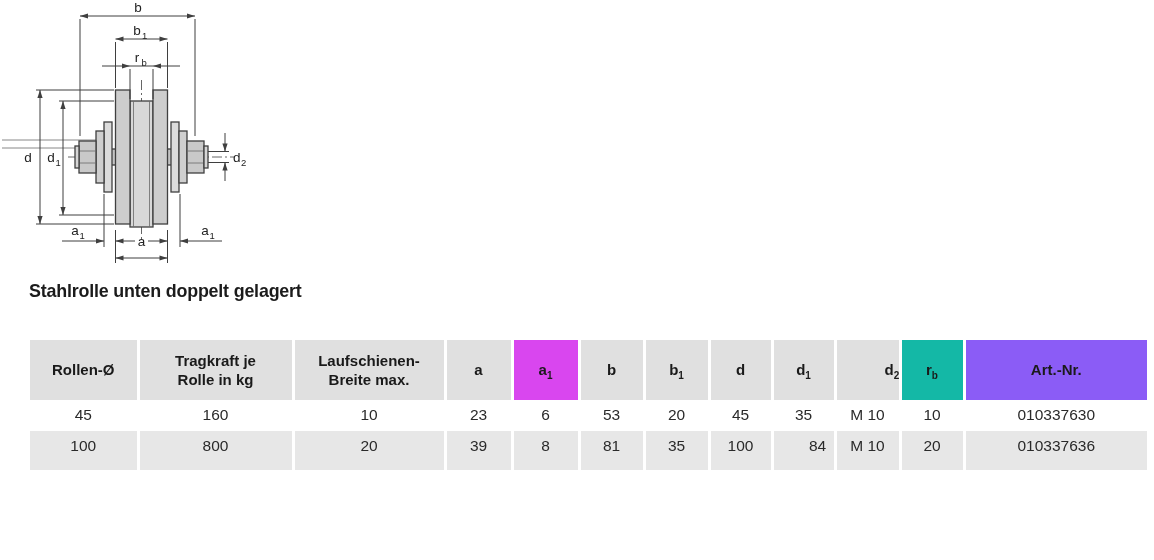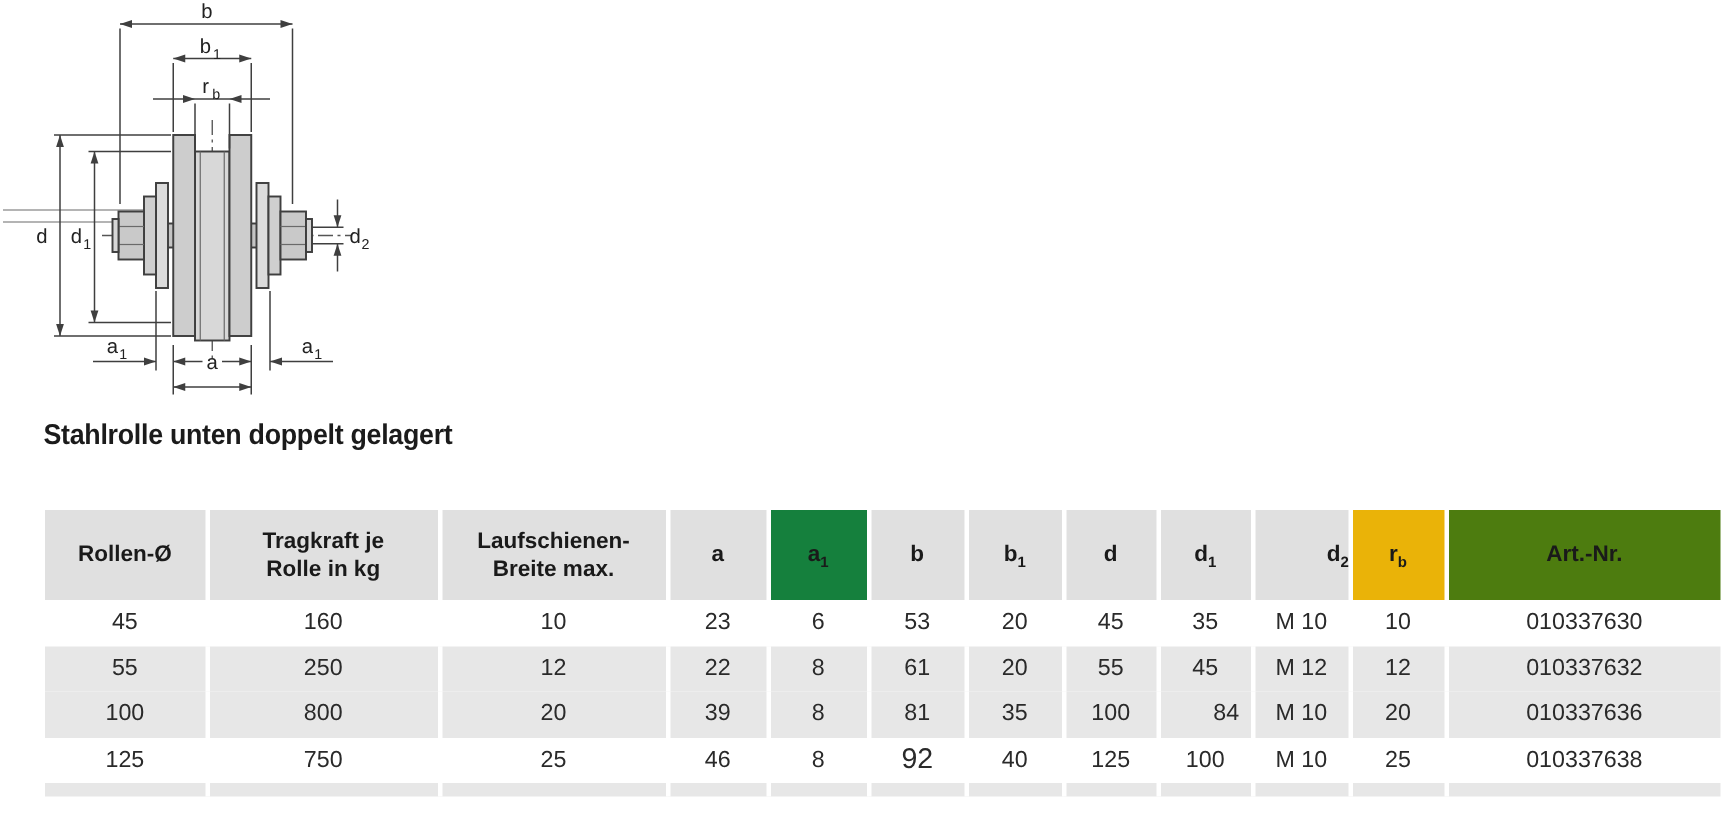--- a/index.html
+++ b/index.html
@@ -195,87 +195,59 @@
         <col style="width: 65px;">
         <col style="width: 64px;">
         <col style="width: 183px;">
       </colgroup>
     <thead>
         <tr>
           <th style="background: rgb(224, 224, 224); margin-left: 32px;">Rollen-Ø</th>
           <th style="background: rgb(224, 224, 224);">Tragkraft je<br>Rolle in kg</th>
           <th style="background: rgb(224, 224, 224); margin-left: 32px;">Laufschienen-<br>Breite max.</th>
           <th style="background: rgb(224, 224, 224);">a</th>
-          <th style="background: #15803d;">a<sub>1</sub></th>
+          <th style="background: #d946ef;">a<sub>1</sub></th>
           <th style="background: rgb(224, 224, 224);">b</th>
           <th style="background: rgb(224, 224, 224);">b<sub>1</sub></th>
           <th style="background: rgb(224, 224, 224);">d</th>
           <th style="background: rgb(224, 224, 224);">d<sub>1</sub></th>
           <th style="background: rgb(224, 224, 224); padding-left: 48px;">d<sub>2</sub></th>
-          <th style="background: #eab308; margin-top: 41px;">r<sub>b</sub></th>
-          <th style="background: #4d7c0f;">Art.-Nr.</th>
+          <th style="background: #14b8a6; margin-top: 41px;">r<sub>b</sub></th>
+          <th style="background: #8b5cf6;">Art.-Nr.</th>
         </tr>
       </thead>
     <tbody>
         <tr>
           <td>45</td>
           <td>160</td>
           <td>10</td>
           <td>23</td>
           <td>6</td>
           <td>53</td>
           <td>20</td>
           <td>45</td>
           <td>35</td>
           <td>M 10</td>
           <td>10</td>
           <td>010337630</td>
         </tr>
         <tr>
-          <td style="background: rgb(231, 231, 231);">55</td>
-          <td style="background: rgb(231, 231, 231);">250</td>
-          <td style="background: rgb(231, 231, 231);">12</td>
-          <td style="background: rgb(231, 231, 231);">22</td>
-          <td style="background: rgb(231, 231, 231);">8</td>
-          <td style="background: rgb(231, 231, 231);">61</td>
-          <td style="background: rgb(231, 231, 231);">20</td>
-          <td style="background: rgb(231, 231, 231);">55</td>
-          <td style="background: rgb(231, 231, 231);">45</td>
-          <td style="background: rgb(231, 231, 231);">M 12</td>
-          <td style="background: rgb(231, 231, 231);">12</td>
-          <td style="background: rgb(231, 231, 231);">010337632</td>
-        </tr>
-        <tr>
           <td style="background: rgb(231, 231, 231);">100</td>
           <td style="background: rgb(231, 231, 231);">800</td>
           <td style="background: rgb(231, 231, 231);">20</td>
           <td style="background: rgb(231, 231, 231);">39</td>
           <td style="background: rgb(231, 231, 231);">8</td>
           <td style="background: rgb(231, 231, 231);">81</td>
           <td style="background: rgb(231, 231, 231);">35</td>
           <td style="background: rgb(231, 231, 231);">100</td>
           <td style="background: rgb(231, 231, 231); padding-left: 28px;">84</td>
           <td style="background: rgb(231, 231, 231);">M 10</td>
           <td style="background: rgb(231, 231, 231);">20</td>
           <td style="background: rgb(231, 231, 231);">010337636</td>
         </tr>
-        <tr>
-          <td>125</td>
-          <td>750</td>
-          <td>25</td>
-          <td>46</td>
-          <td>8</td>
-          <td class="em">92</td>
-          <td>40</td>
-          <td>125</td>
-          <td>100</td>
-          <td>M 10</td>
-          <td>25</td>
-          <td>010337638</td>
-        </tr>
         <tr class="partial">
           <td style="background: rgb(231, 231, 231);"></td>
           <td style="background: rgb(231, 231, 231);"></td>
           <td style="background: rgb(231, 231, 231);"></td>
           <td style="background: rgb(231, 231, 231);"></td>
           <td style="background: rgb(231, 231, 231);"></td>
           <td style="background: rgb(231, 231, 231);"></td>
           <td style="background: rgb(231, 231, 231);"></td>
           <td style="background: rgb(231, 231, 231);"></td>
           <td style="background: rgb(231, 231, 231);"></td>

